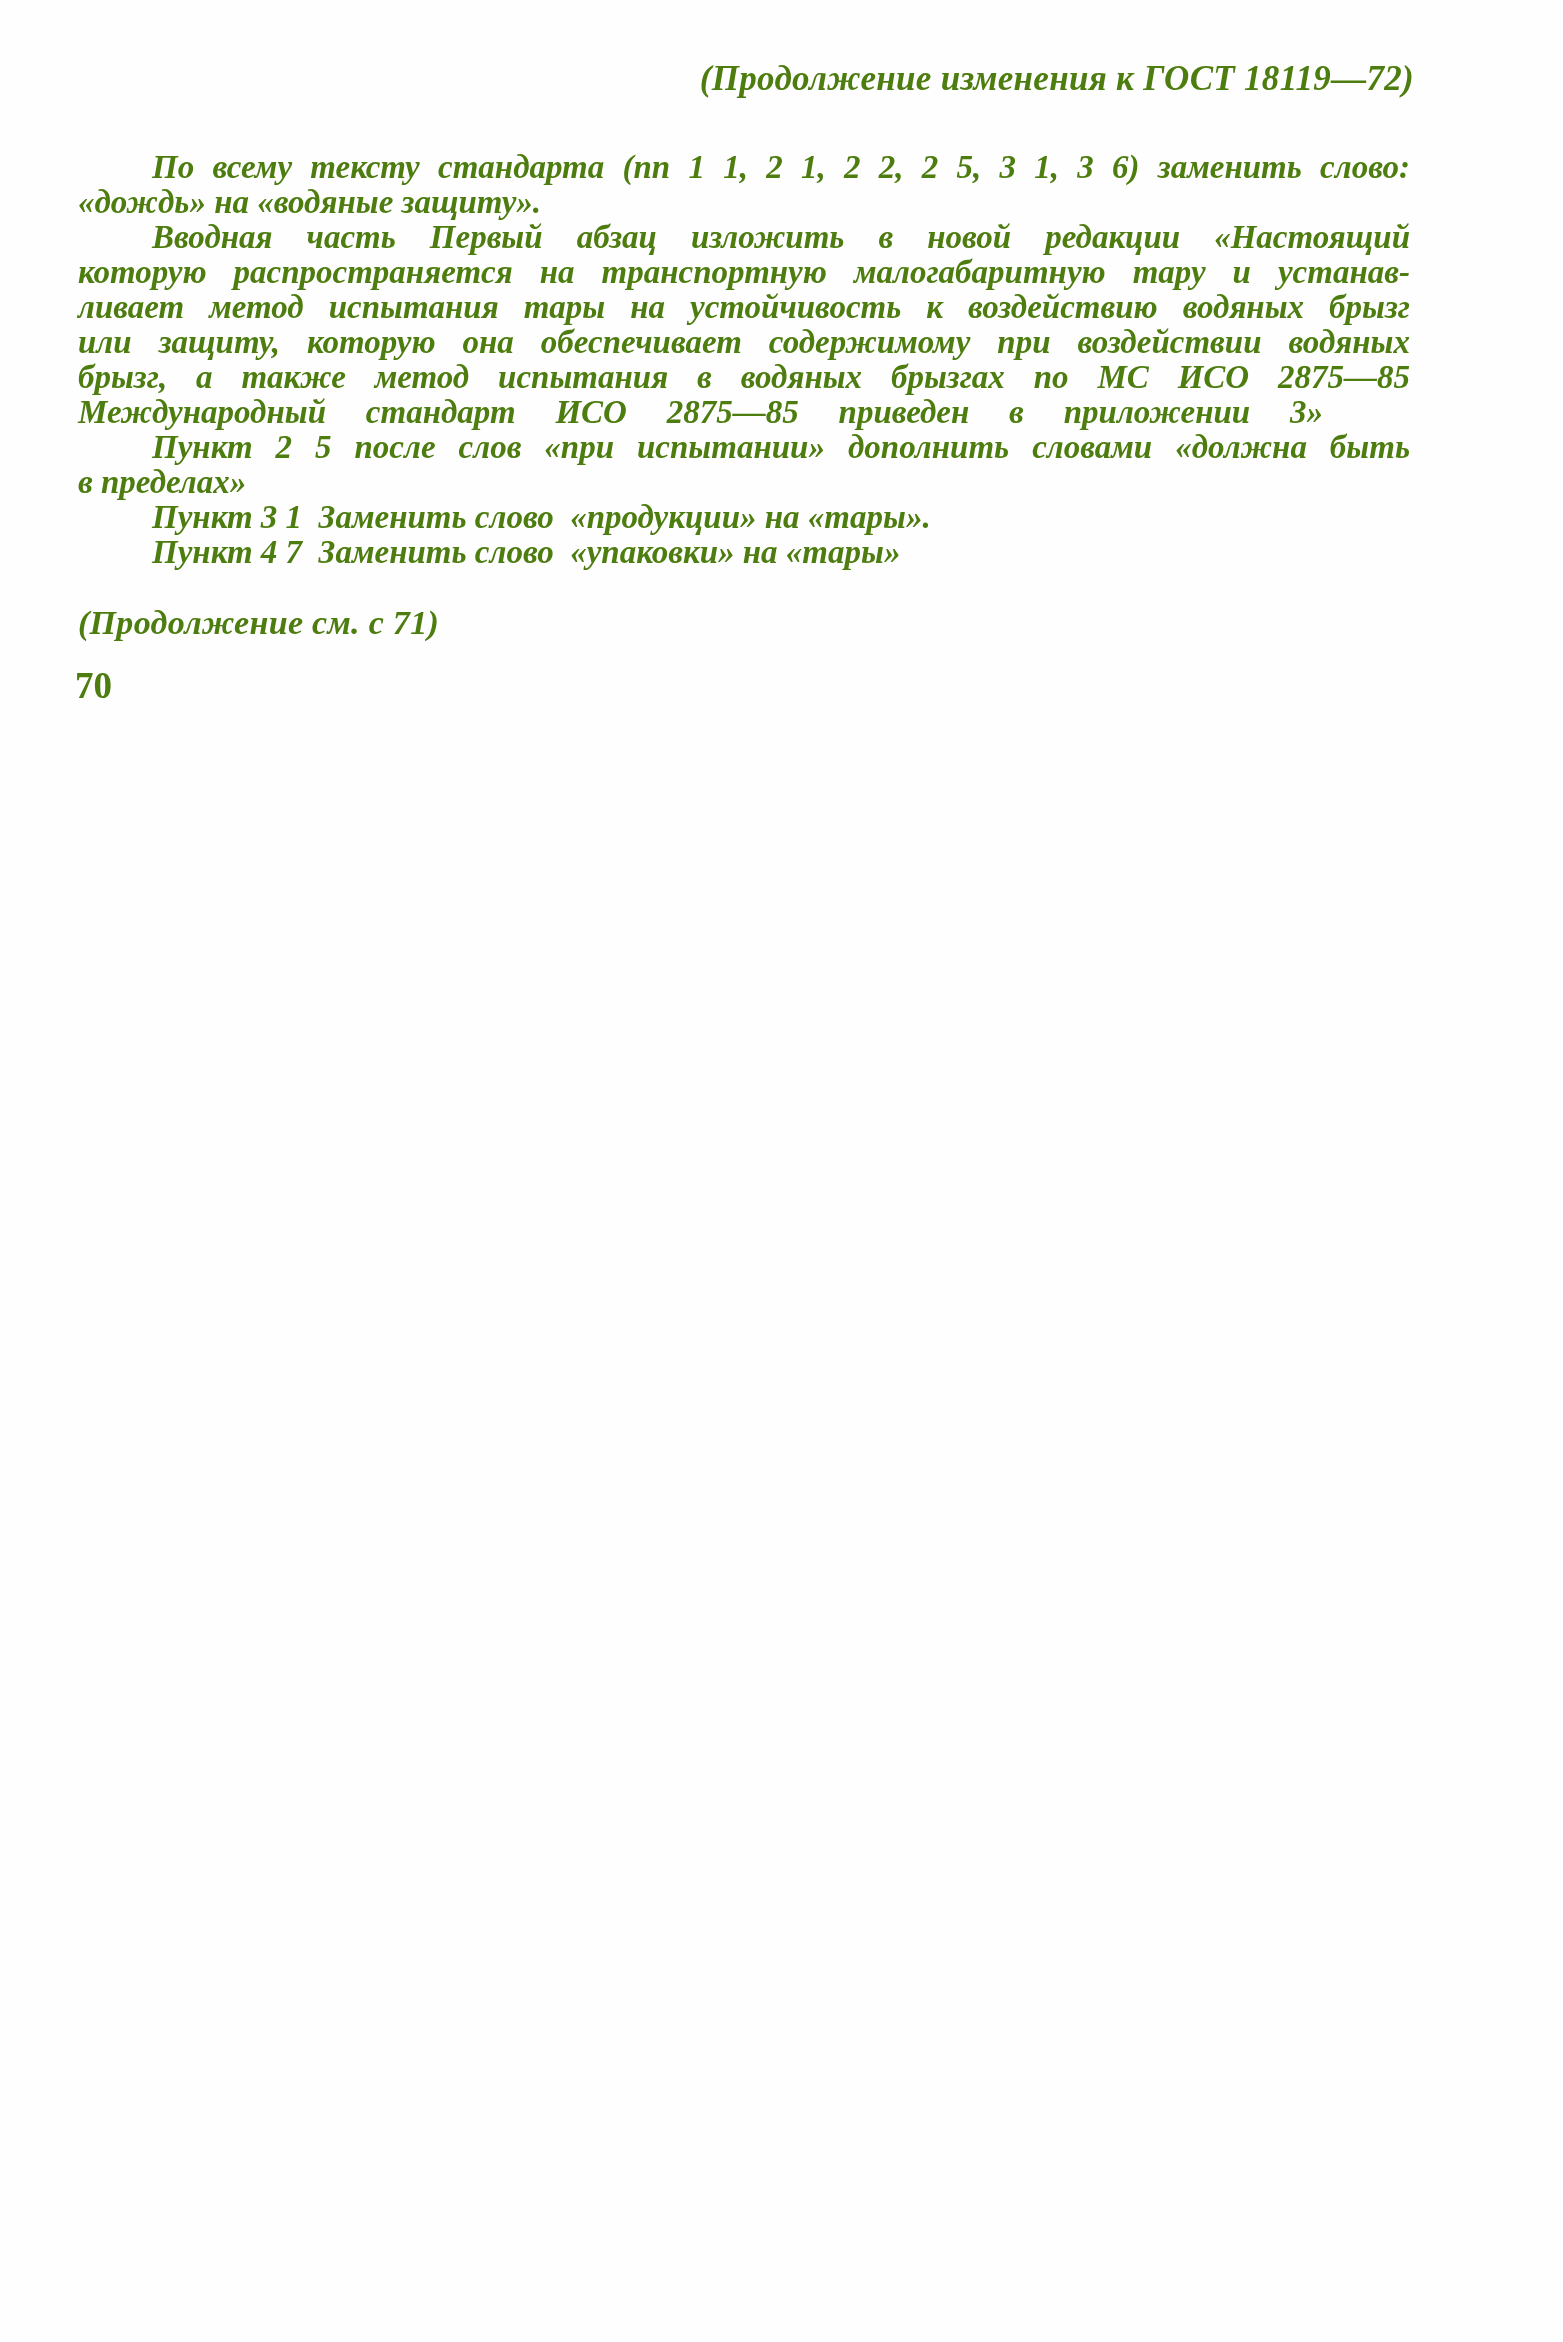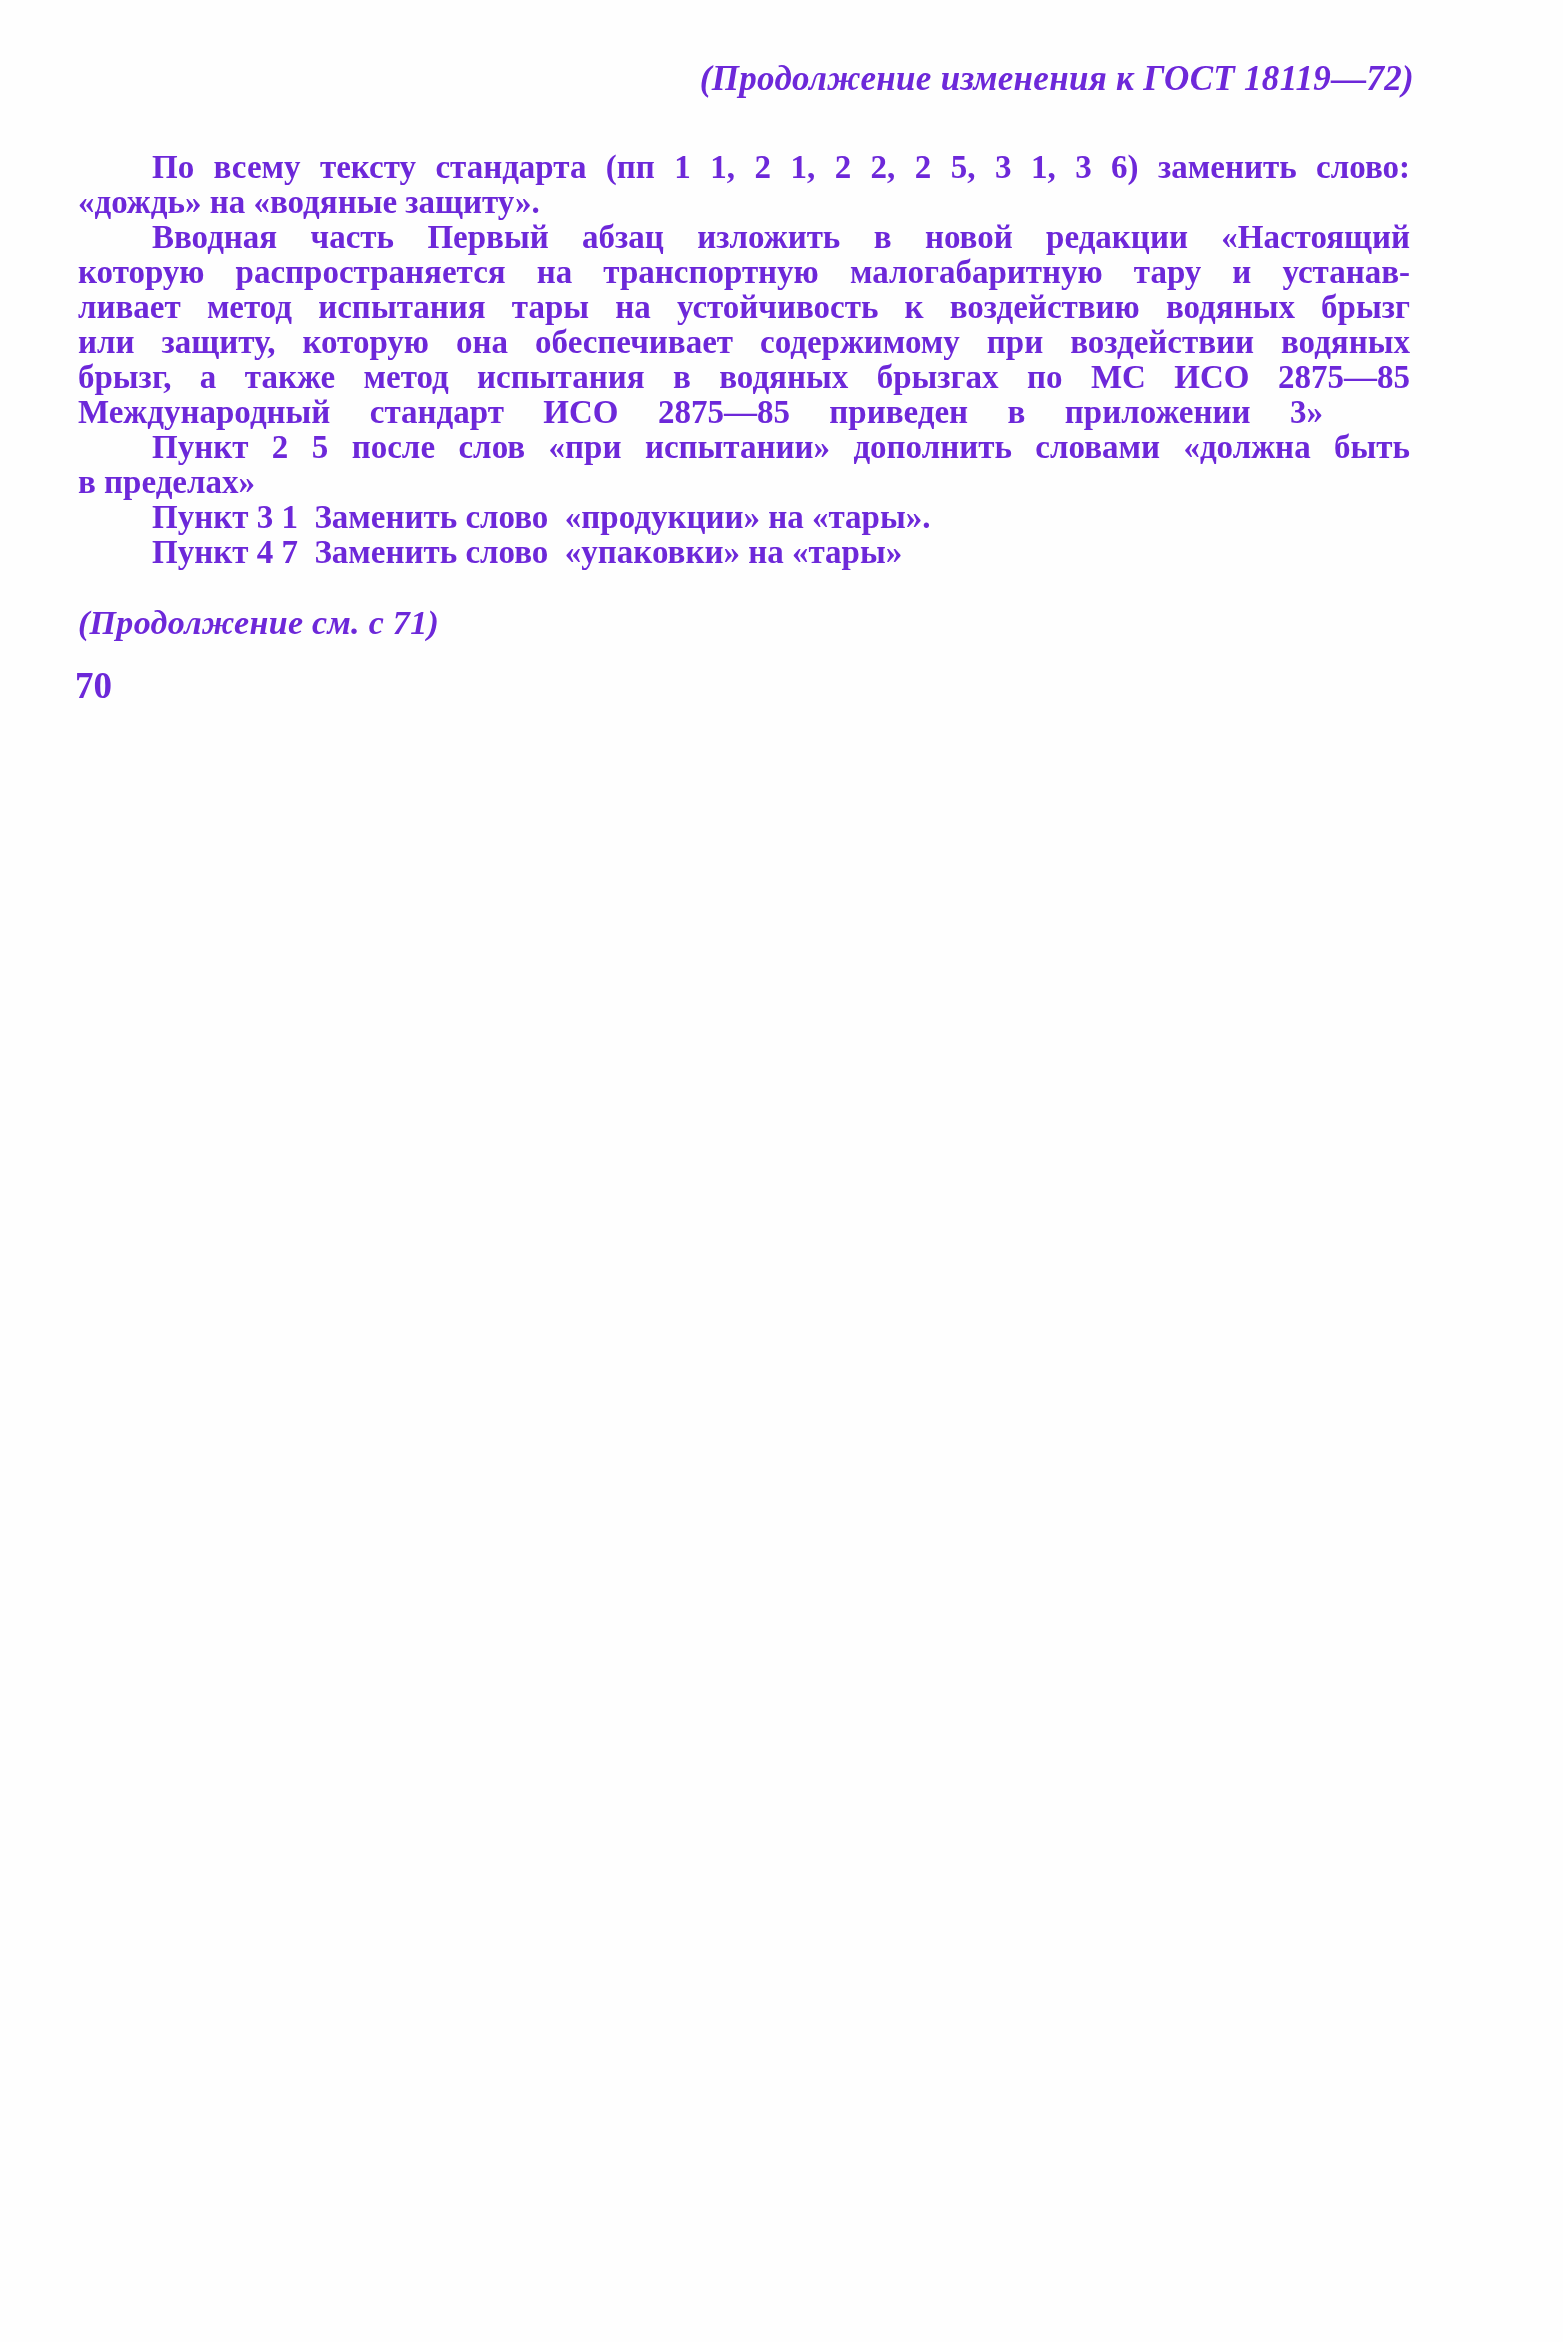--- a/index.html
+++ b/index.html
@@ -4,21 +4,21 @@
 <style>
   html, body { margin: 0; padding: 0; background: #ffffff; }
 
   .page {
     position: relative;
     width: 1563px;
     height: 2342px;
     background: #fefefe;
     overflow: hidden;
     font-family: "Liberation Serif", "DejaVu Serif", serif;
-    color: #6d28d9;
+    color: #4d7c0f;
     font-weight: 600;
     -webkit-font-smoothing: antialiased;
   }
 
   .header-note {
     position: absolute;
     top: 58px;
     left: 78px;
     width: 1336px;
     text-align: right;
@@ -31,21 +31,21 @@
 
   .body-block {
     position: absolute;
     top: 150px;
     left: 78px;
     width: 1332px;
     font-size: 33px;
     line-height: 35px;
   }
 
-  .line { min-height: 35px; }
+  .line { min-height: 35px; font-style: italic; }
 
   
   .j {
     text-align: justify;
     text-align-last: justify;
   }
 
   
   .narrow { width: 1245px; }
 

